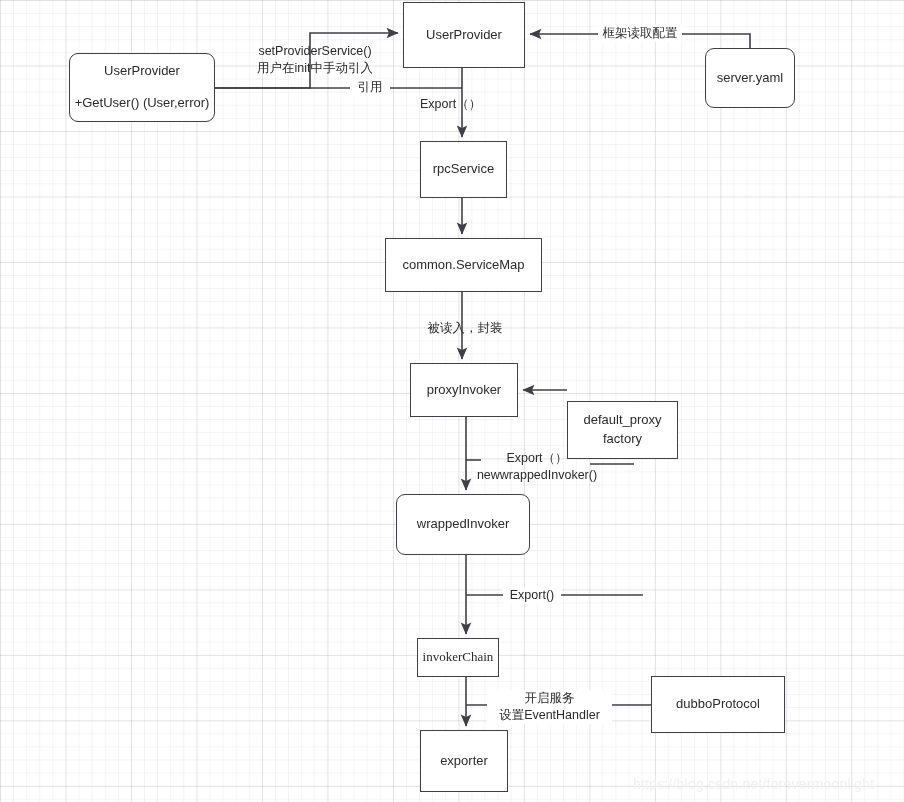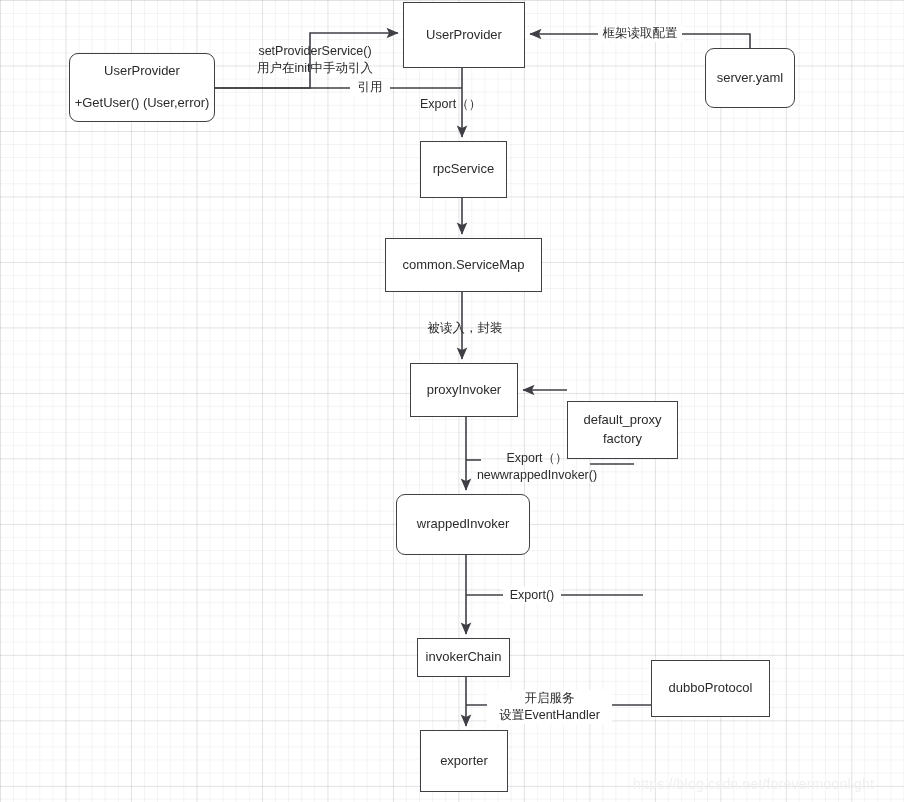--- a/index.html
+++ b/index.html
@@ -138,25 +138,25 @@
     <span class="title">default_proxy
 factory</span>
   </div>
 
 
   <div class="node rounded" style="left:396px; top:494px; width:134px; height:61px;">
     <span class="title">wrappedInvoker</span>
   </div>
 
 
-  <div class="node" style="left:417px; top:638px; width:93px; height:39px;">
+  <div class="node" style="left:417px; top:638px; width:82px; height:39px;font-family:Liberation Serif, serif;">
     <span class="title">invokerChain</span>
   </div>
 
-  <div class="node" style="left:651px; top:660px; width:119px; height:57px;">
+  <div class="node" style="left:651px; top:676px; width:134px; height:57px;">
     <span class="title">dubboProtocol</span>
   </div>
 
   <div class="node" style="left:420px; top:730px; width:88px; height:62px;">
     <span class="title">exporter</span>
   </div>
 
   <div class="edge-label" style="left:245px; top:43px; width:140px;">setProviderService()
 用户在init中手动引入</div>
 

